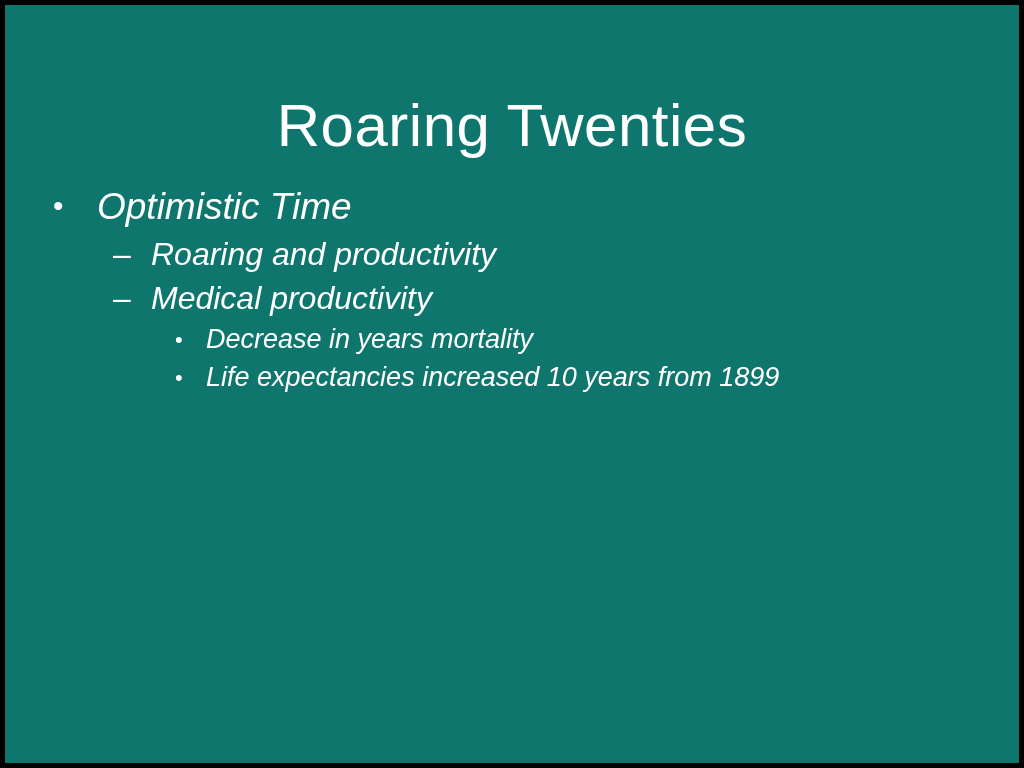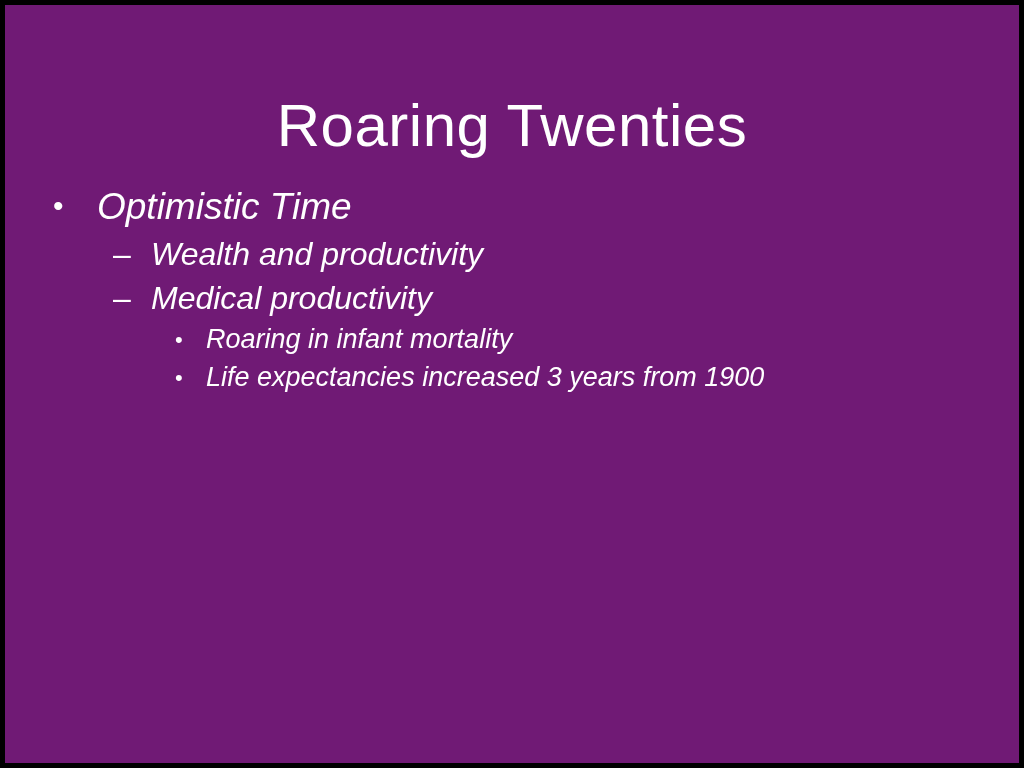--- a/index.html
+++ b/index.html
@@ -10,21 +10,21 @@
   body {
     width: 1024px;
     height: 768px;
     overflow: hidden;
     font-family: "Liberation Sans", sans-serif;
   }
   .slide {
     position: relative;
     width: 1024px;
     height: 768px;
-    background: #701a75;
+    background: #0f766e;
     box-sizing: border-box;
     border: 5px solid #000000;
     overflow: hidden;
   }
   .slide-title {
     position: absolute;
     top: 48px;
     left: 0;
     width: 100%;
     text-align: center;
@@ -97,32 +97,32 @@
 
   <div class="body-content">
 
     <div class="bullet lvl1">
       <span class="marker">•</span>
       <span class="text">Optimistic Time</span>
     </div>
 
     <div class="bullet lvl2">
       <span class="marker">–</span>
-      <span class="text">Wealth and productivity</span>
+      <span class="text">Roaring and productivity</span>
     </div>
 
     <div class="bullet lvl2">
       <span class="marker">–</span>
       <span class="text">Medical productivity</span>
     </div>
 
     <div class="bullet lvl3">
       <span class="marker">•</span>
-      <span class="text">Roaring in infant mortality</span>
+      <span class="text">Decrease in years mortality</span>
     </div>
 
     <div class="bullet lvl3">
       <span class="marker">•</span>
-      <span class="text">Life expectancies increased 3 years from 1900</span>
+      <span class="text">Life expectancies increased 10 years from 1899</span>
     </div>
 
   </div>
 </div>
 
 </body></html>

